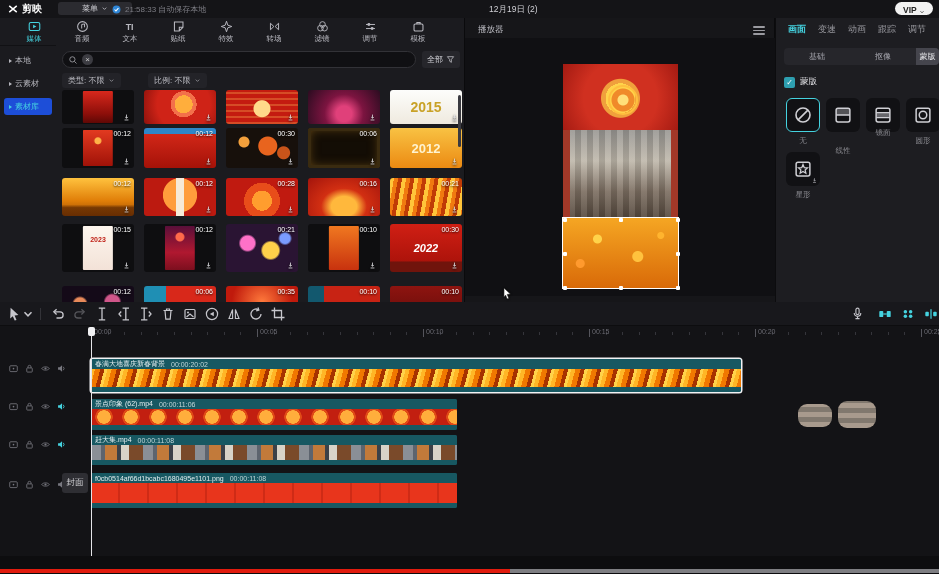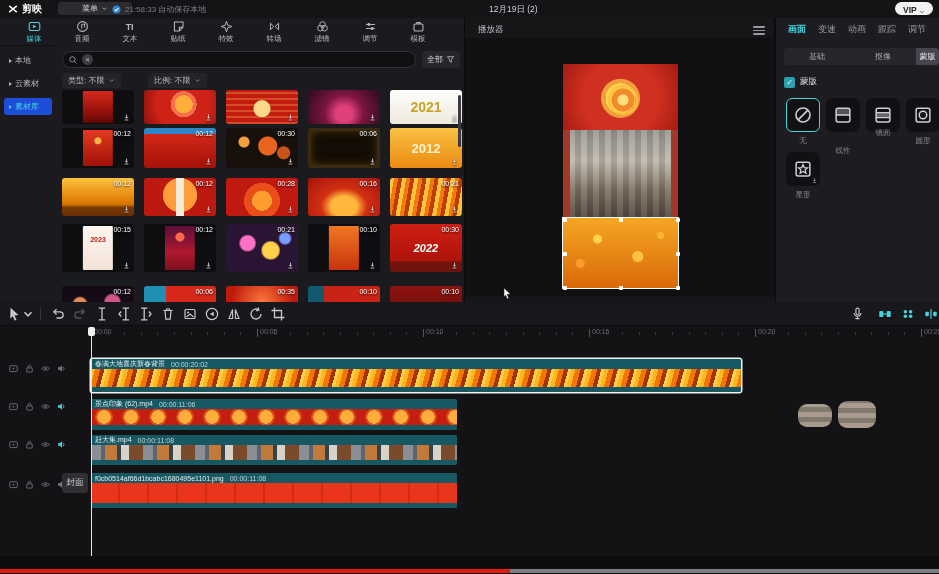--- a/index.html
+++ b/index.html
@@ -374,21 +374,21 @@
         </span>
       </div>
       <div class="thumb v-stage-pink" style="left: 246px; top: 0px; height: 34px;">
         <span class="dl">
           <svg class="ic " width="9" height="9" viewBox="0 0 16 16">
             <path d="M8 2.8 V9.2 M5.6 7 L8 9.4 L10.4 7 M4.6 12.4 H11.4" fill="none" stroke="currentColor" stroke-width="1.4"></path>
           </svg>
         </span>
       </div>
       <div class="thumb v-year-2015" style="left: 328px; top: 0px; height: 34px;">
-        <div class="num">2021</div>
+        <div class="num">2015</div>
         <span class="dl">
           <svg class="ic " width="9" height="9" viewBox="0 0 16 16">
             <path d="M8 2.8 V9.2 M5.6 7 L8 9.4 L10.4 7 M4.6 12.4 H11.4" fill="none" stroke="currentColor" stroke-width="1.4"></path>
           </svg>
         </span>
       </div>
       <div class="thumb v-vert-red2 vert" style="left: 0px; top: 38px; height: 40px;">
         <div class="vert-inner"></div>
         <span class="dur">00:12</span>
         <span class="dl">

